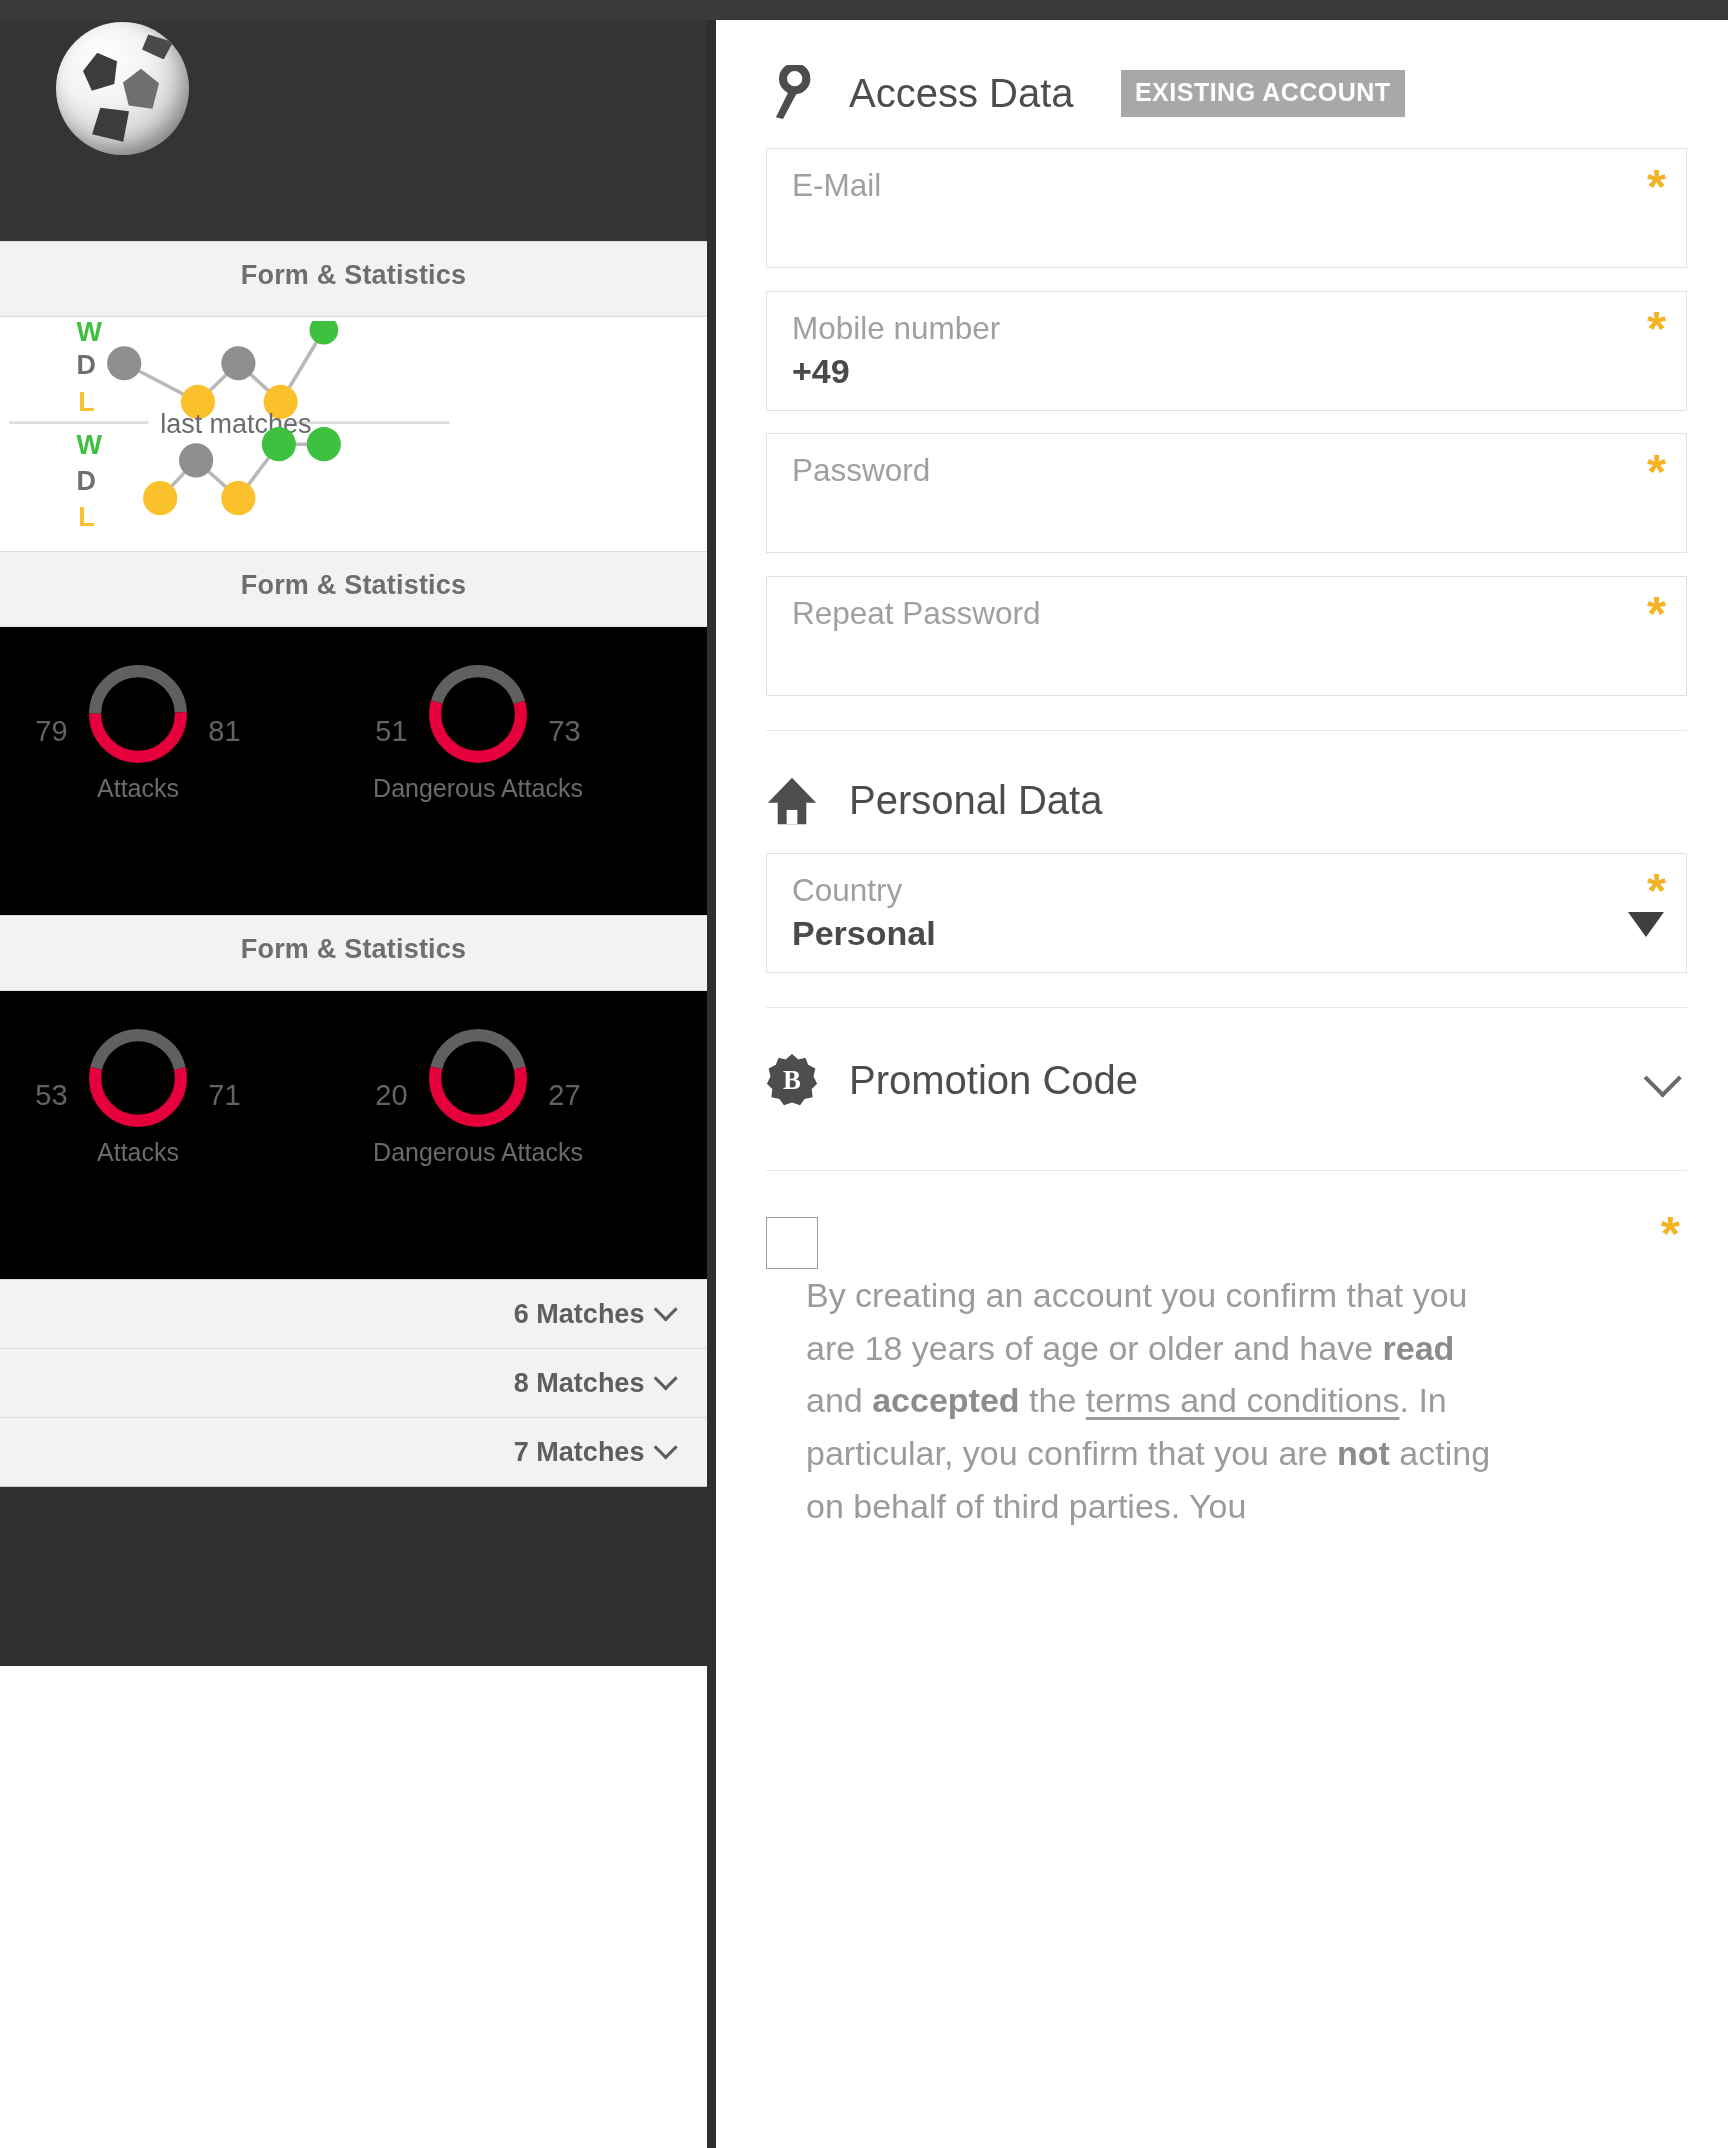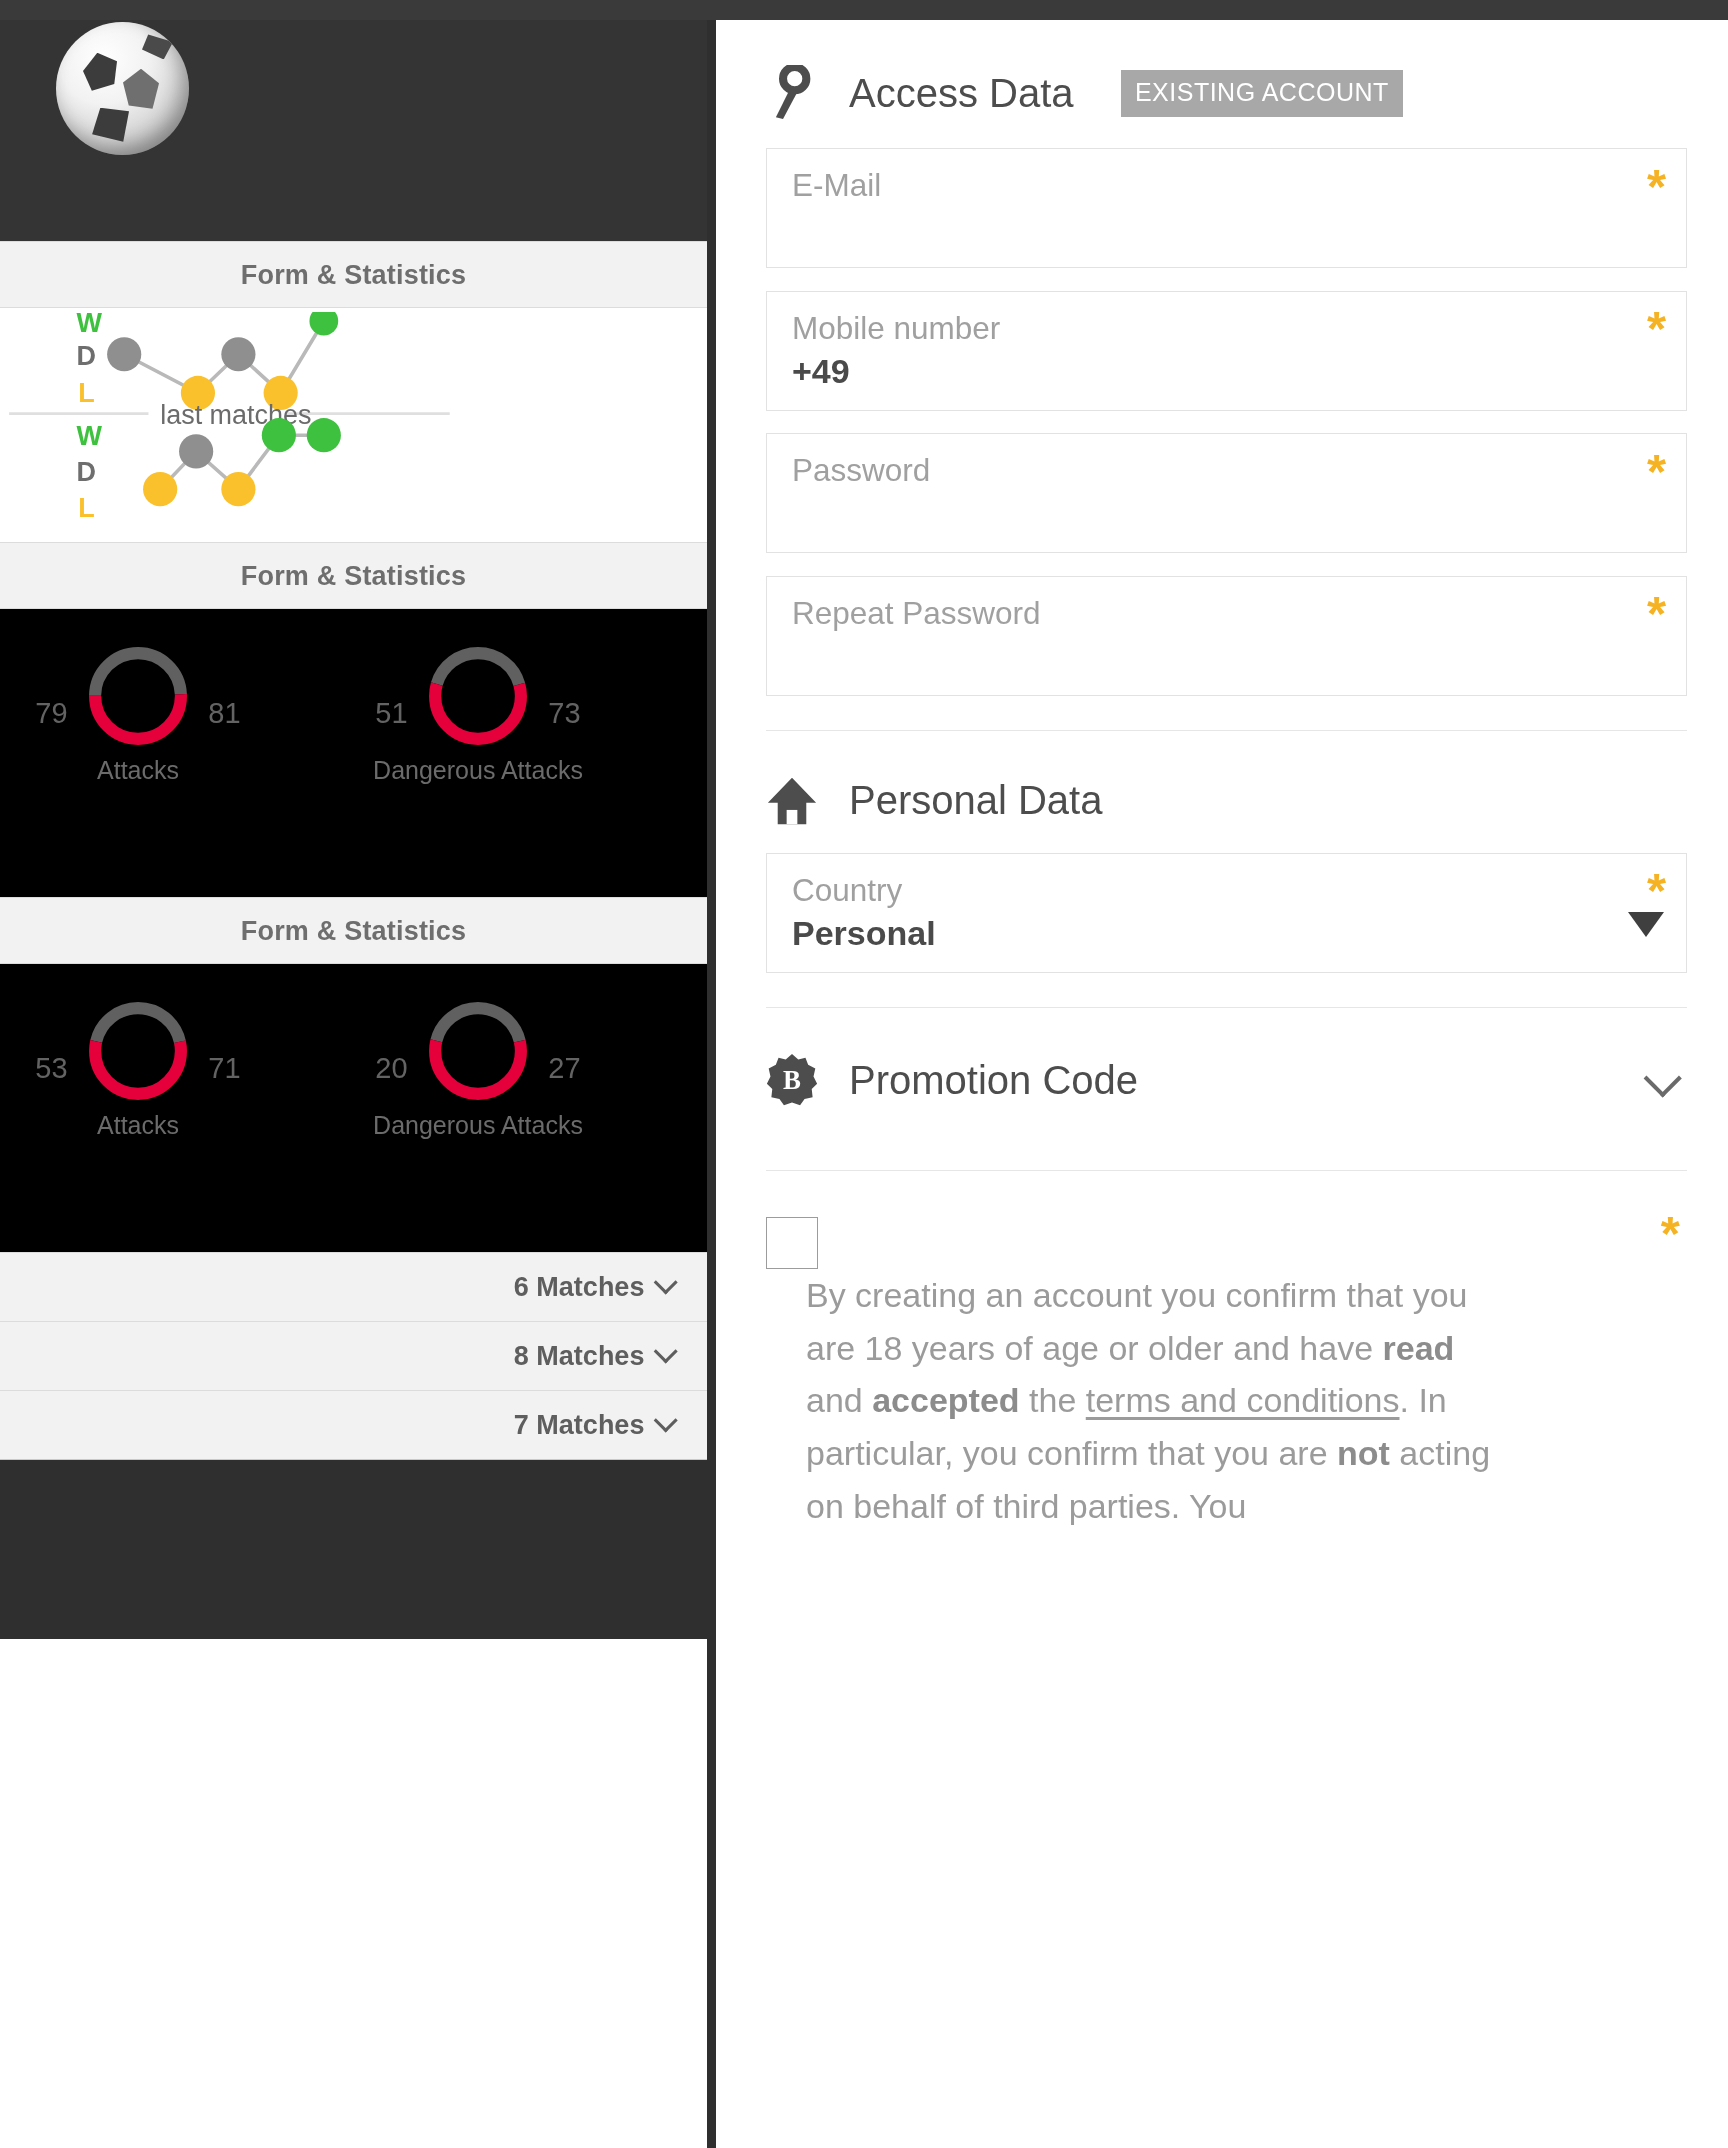--- a/index.html
+++ b/index.html
@@ -74,21 +74,21 @@
   
   .section-title {
     width: 707px;
     background: #f2f2f2;
     border-top: 0.9px solid #dcdcdc;
     border-bottom: 0.9px solid #dcdcdc;
     text-align: center;
     color: #6e6e6e;
     font-size: 27px;
     font-weight: 600;
-    padding: 18px 0 16px 0;
+    padding: 18px 0 25px 0;
     letter-spacing: 0.2px;
   }
 
   
   .form-panel {
     width: 707px;
     background: #ffffff;
     position: relative;
     height: 234px;
     padding-top: 3.6px;
@@ -195,21 +195,21 @@
     font-size: 40px;
     color: #4d4d4d;
     font-weight: 400;
     white-space: nowrap;
   }
   .rp-badge {
     margin-left: 47px;
     background: #a8a8a8;
     color: #ffffff;
     font-size: 25px;
-    font-weight: 400;
+    font-weight: 700;
     letter-spacing: 0.5px;
     padding: 8px 14.4px 10px 14.4px;
     white-space: nowrap;
   }
   .rp-head-spacer { flex: 1 1 auto; }
   .rp-chevron-down {
     width: 31px; height: 31px;
     position: relative;
     margin-right: 9px;
   }

